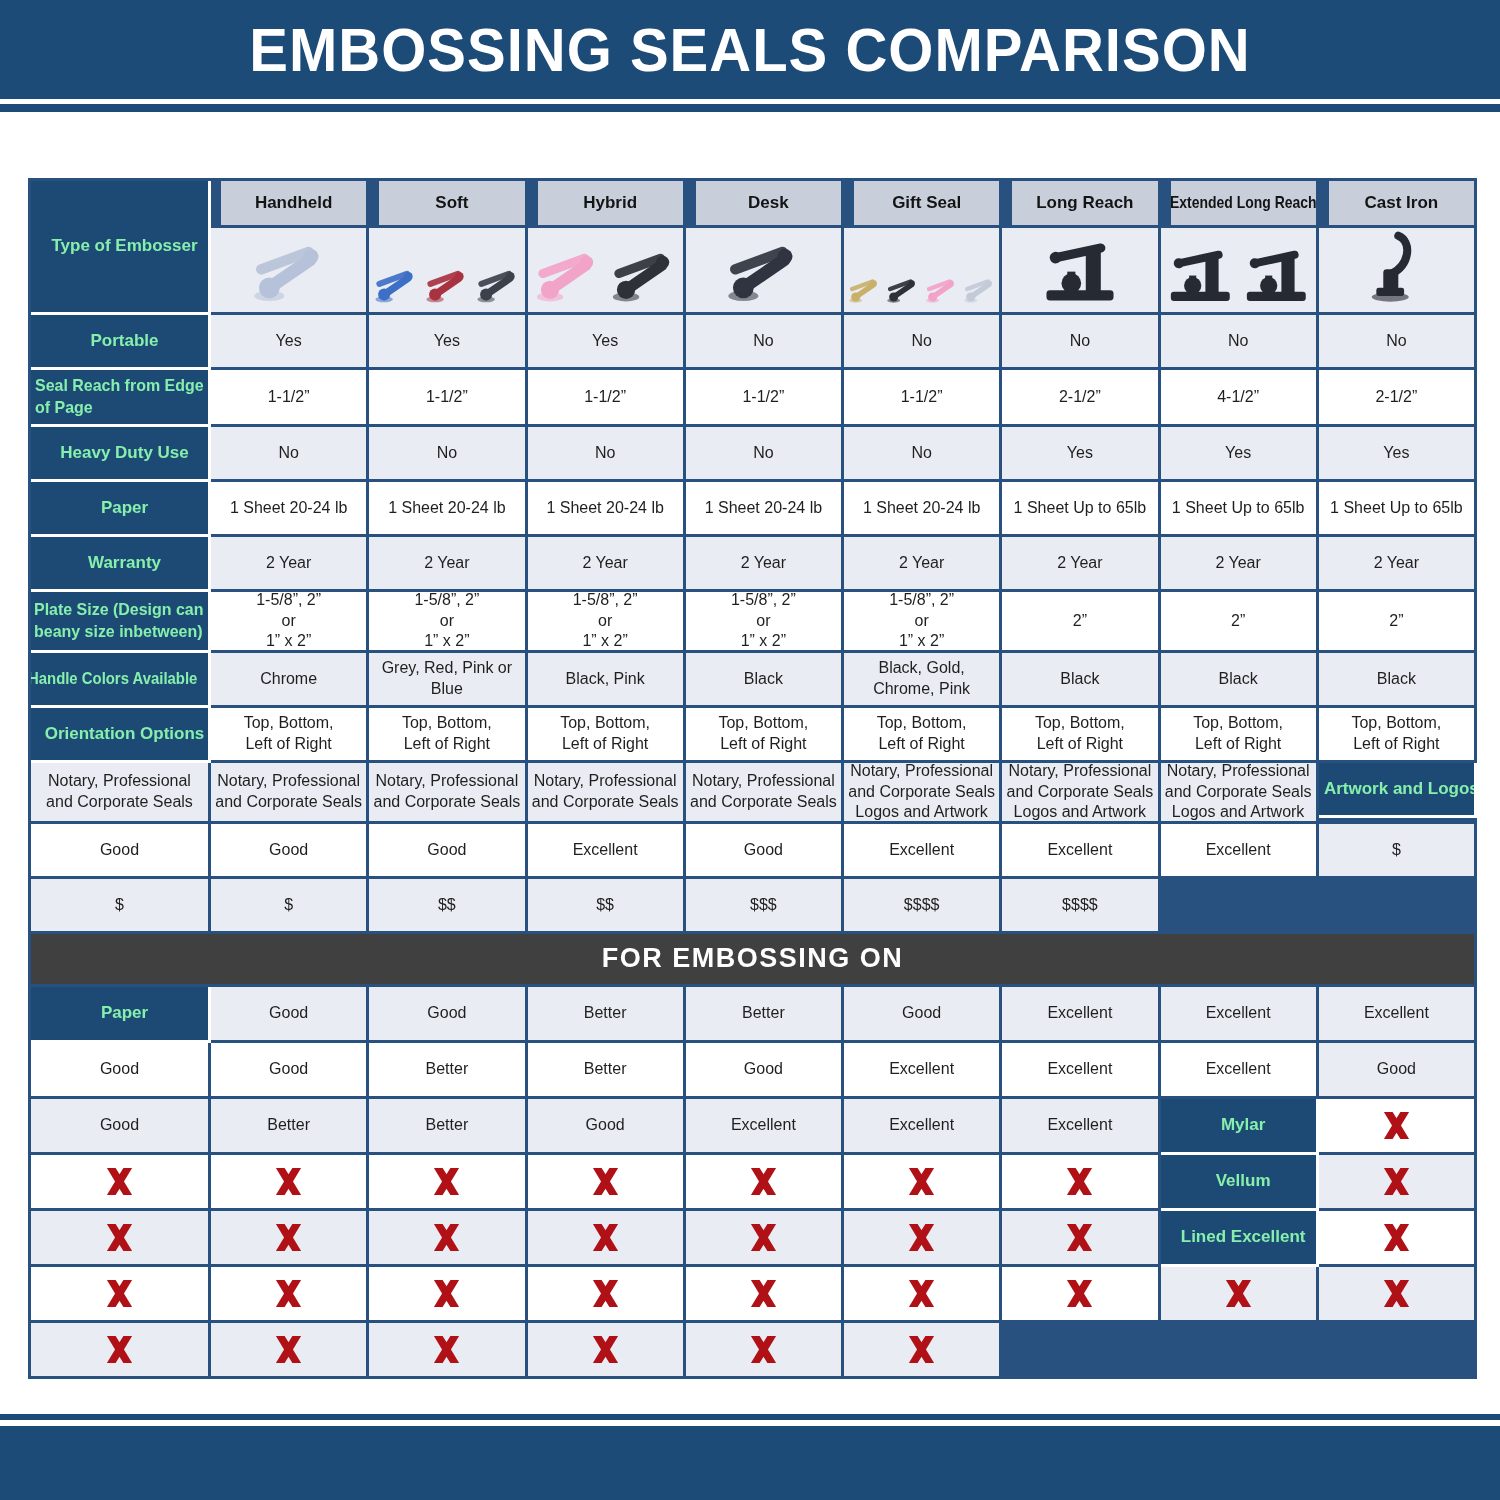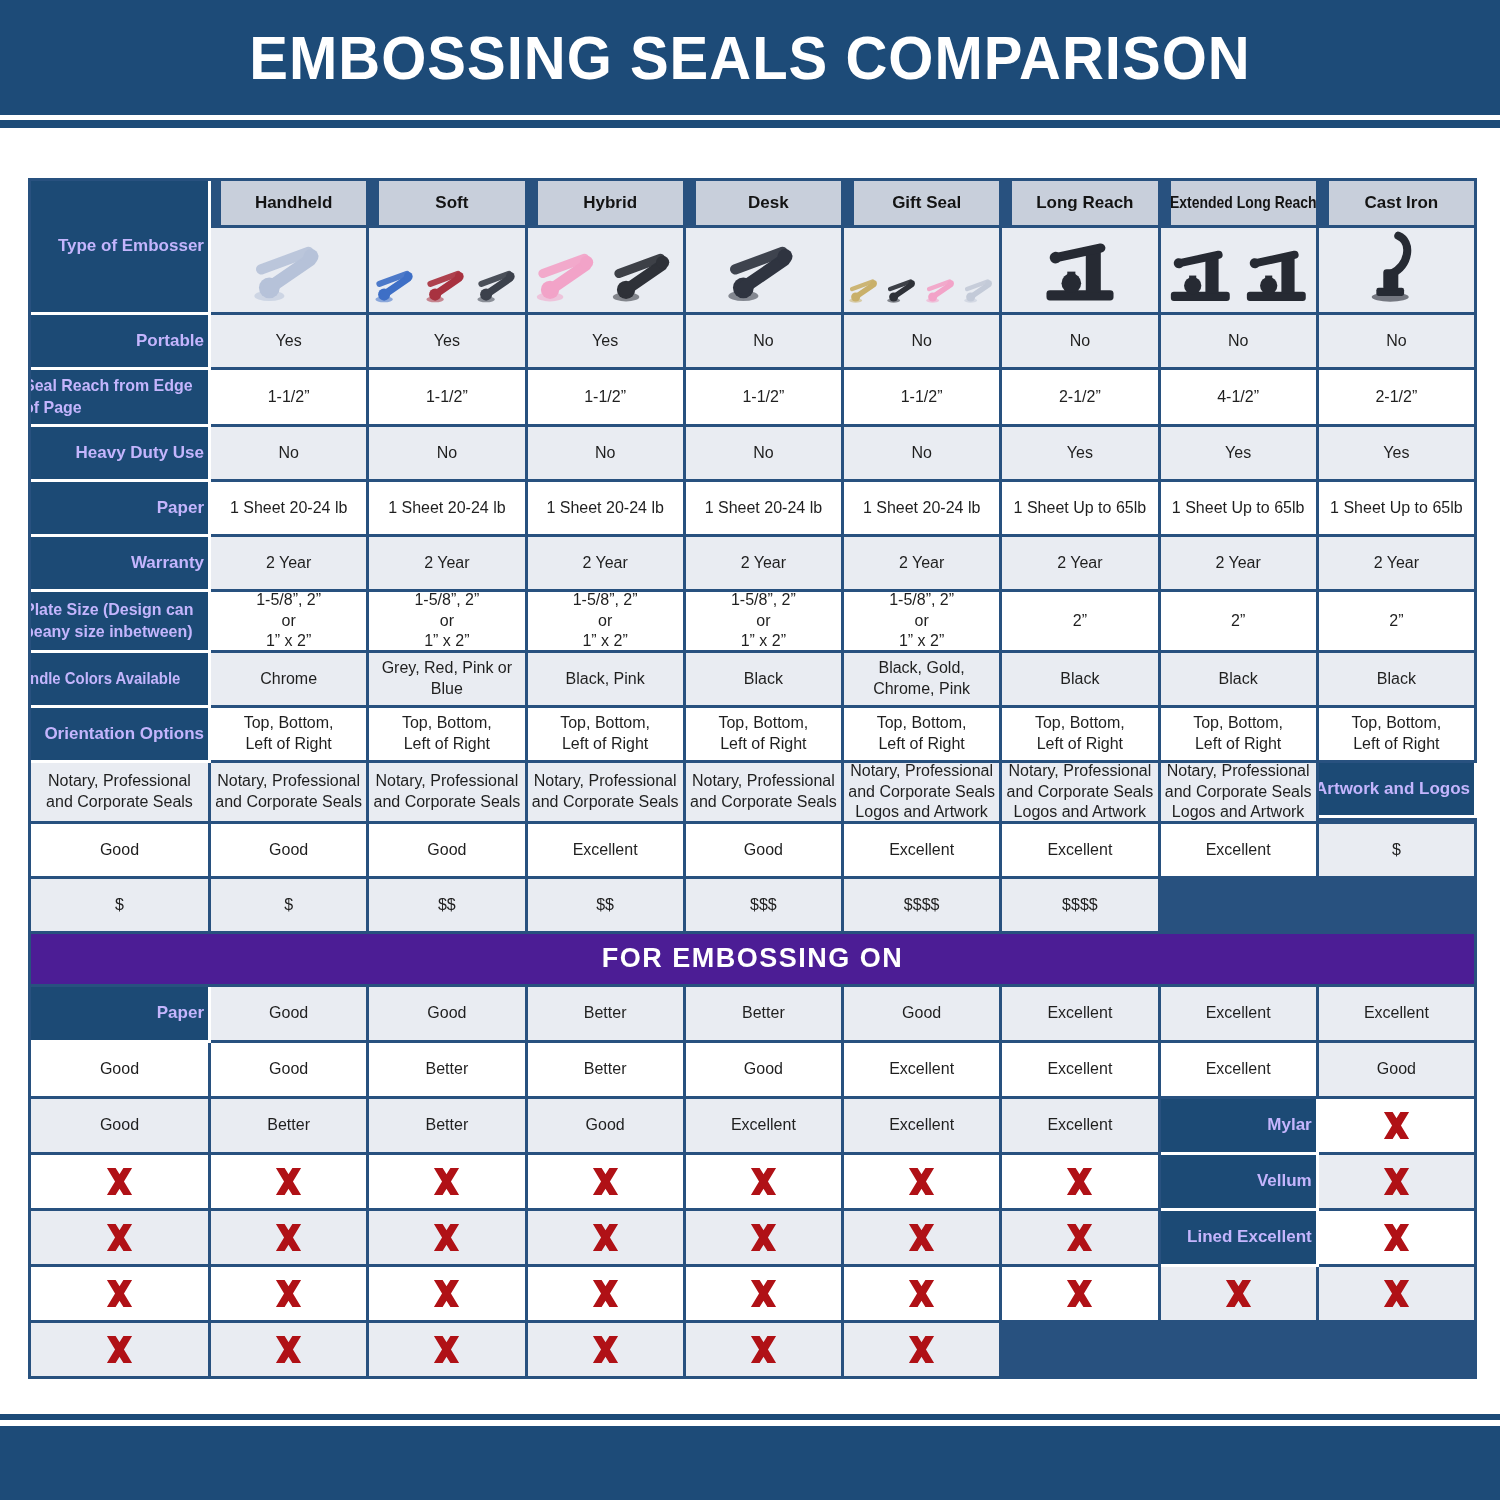--- a/index.html
+++ b/index.html
@@ -1,43 +1,43 @@
 <!DOCTYPE html>
 <html><head>
 <meta charset="utf-8">
 <style>
   * { margin:0; padding:0; box-sizing:border-box; }
   html,body { width:1500px; height:1500px; }
   body { font-family:"Liberation Sans", sans-serif; background:#ffffff; position:relative; overflow:hidden; }
 
-  .top-band { height:115px; background:#1d4b78; display:flex; align-items:center; justify-content:center; }
+  .top-band { height:99px; background:#1d4b78; display:flex; align-items:center; justify-content:center; }
   .top-band h1 { color:#ffffff; font-size:58px; font-weight:800; letter-spacing:1px; transform:scaleY(1.05); }
   .stripe-wrap { height:16px; }
   .stripe-white { height:5px; background:#ffffff; }
   .stripe-blue  { height:8px; background:#1d4b78; }
 
   .grid {
     position:absolute; left:28px; top:178px; width:1449px;
     display:grid; grid-template-columns:177px repeat(8, 1fr);
     gap:3px; background:#28517f; border:3px solid #28517f;
   }
   .cell { display:flex; flex-direction:column; align-items:center; justify-content:center;
           text-align:center; color:#1f1f1f; font-size:16px; line-height:1.3;
           white-space:pre-line; padding:2px 4px; overflow:hidden; }
-  .lbl  { background:#1c4a75; color:#c4b5fd; font-weight:bold; font-size:17px;
-          align-items:flex-end; justify-content:center; text-align:left;
+  .lbl  { background:#1c4a75; color:#86efac; font-weight:bold; font-size:17px;
+          align-items:center; justify-content:center; text-align:left;
           padding-left:14px; padding-right:4px; white-space:pre;
           box-shadow:3px 0 0 #ffffff, 0 3px 0 #ffffff, 3px 3px 0 #ffffff; z-index:1; }
   .lbl.last { box-shadow:3px 0 0 #ffffff; }
   .colhead { background:#c8cfdb; font-weight:bold; font-size:17px; color:#141414; white-space:nowrap;margin-left:10px; }
   .h44 { height:44px; } .h84 { height:84px; } .h52 { height:52px; } .h58 { height:58px; }
   .h54 { height:54px; } .h50 { height:50px; } .h53 { height:53px; }
   .bg-g { background:#e9ecf2; } .bg-w { background:#ffffff; }
   .imgcell { background:#e9ecf2; flex-direction:row; align-items:flex-end; justify-content:center; gap:2px; padding:4px 2px 8px; }
-  .band { grid-column:1 / -1; background:#4c1d95; color:#ffffff; font-weight:bold;
+  .band { grid-column:1 / -1; background:#404040; color:#ffffff; font-weight:bold;
           font-size:27px; letter-spacing:1.5px; display:flex; align-items:center; justify-content:center; }
   .fitline { display:inline-block; transform-origin:center center; }
   .lbl .fitline { transform-origin:left center; }
   .xsvg { width:31px; height:31px; }
 
   .bottom-stripe { position:absolute; left:0; width:1500px; top:1414px; }
   .bottom-band { position:absolute; left:0; width:1500px; top:1426px; height:74px; background:#1d4b78; }
   .bs-b { height:6px; background:#1d4b78; }
   .bs-w { height:6px; background:#ffffff; }
   .defs { position:absolute; width:0; height:0; overflow:hidden; }

